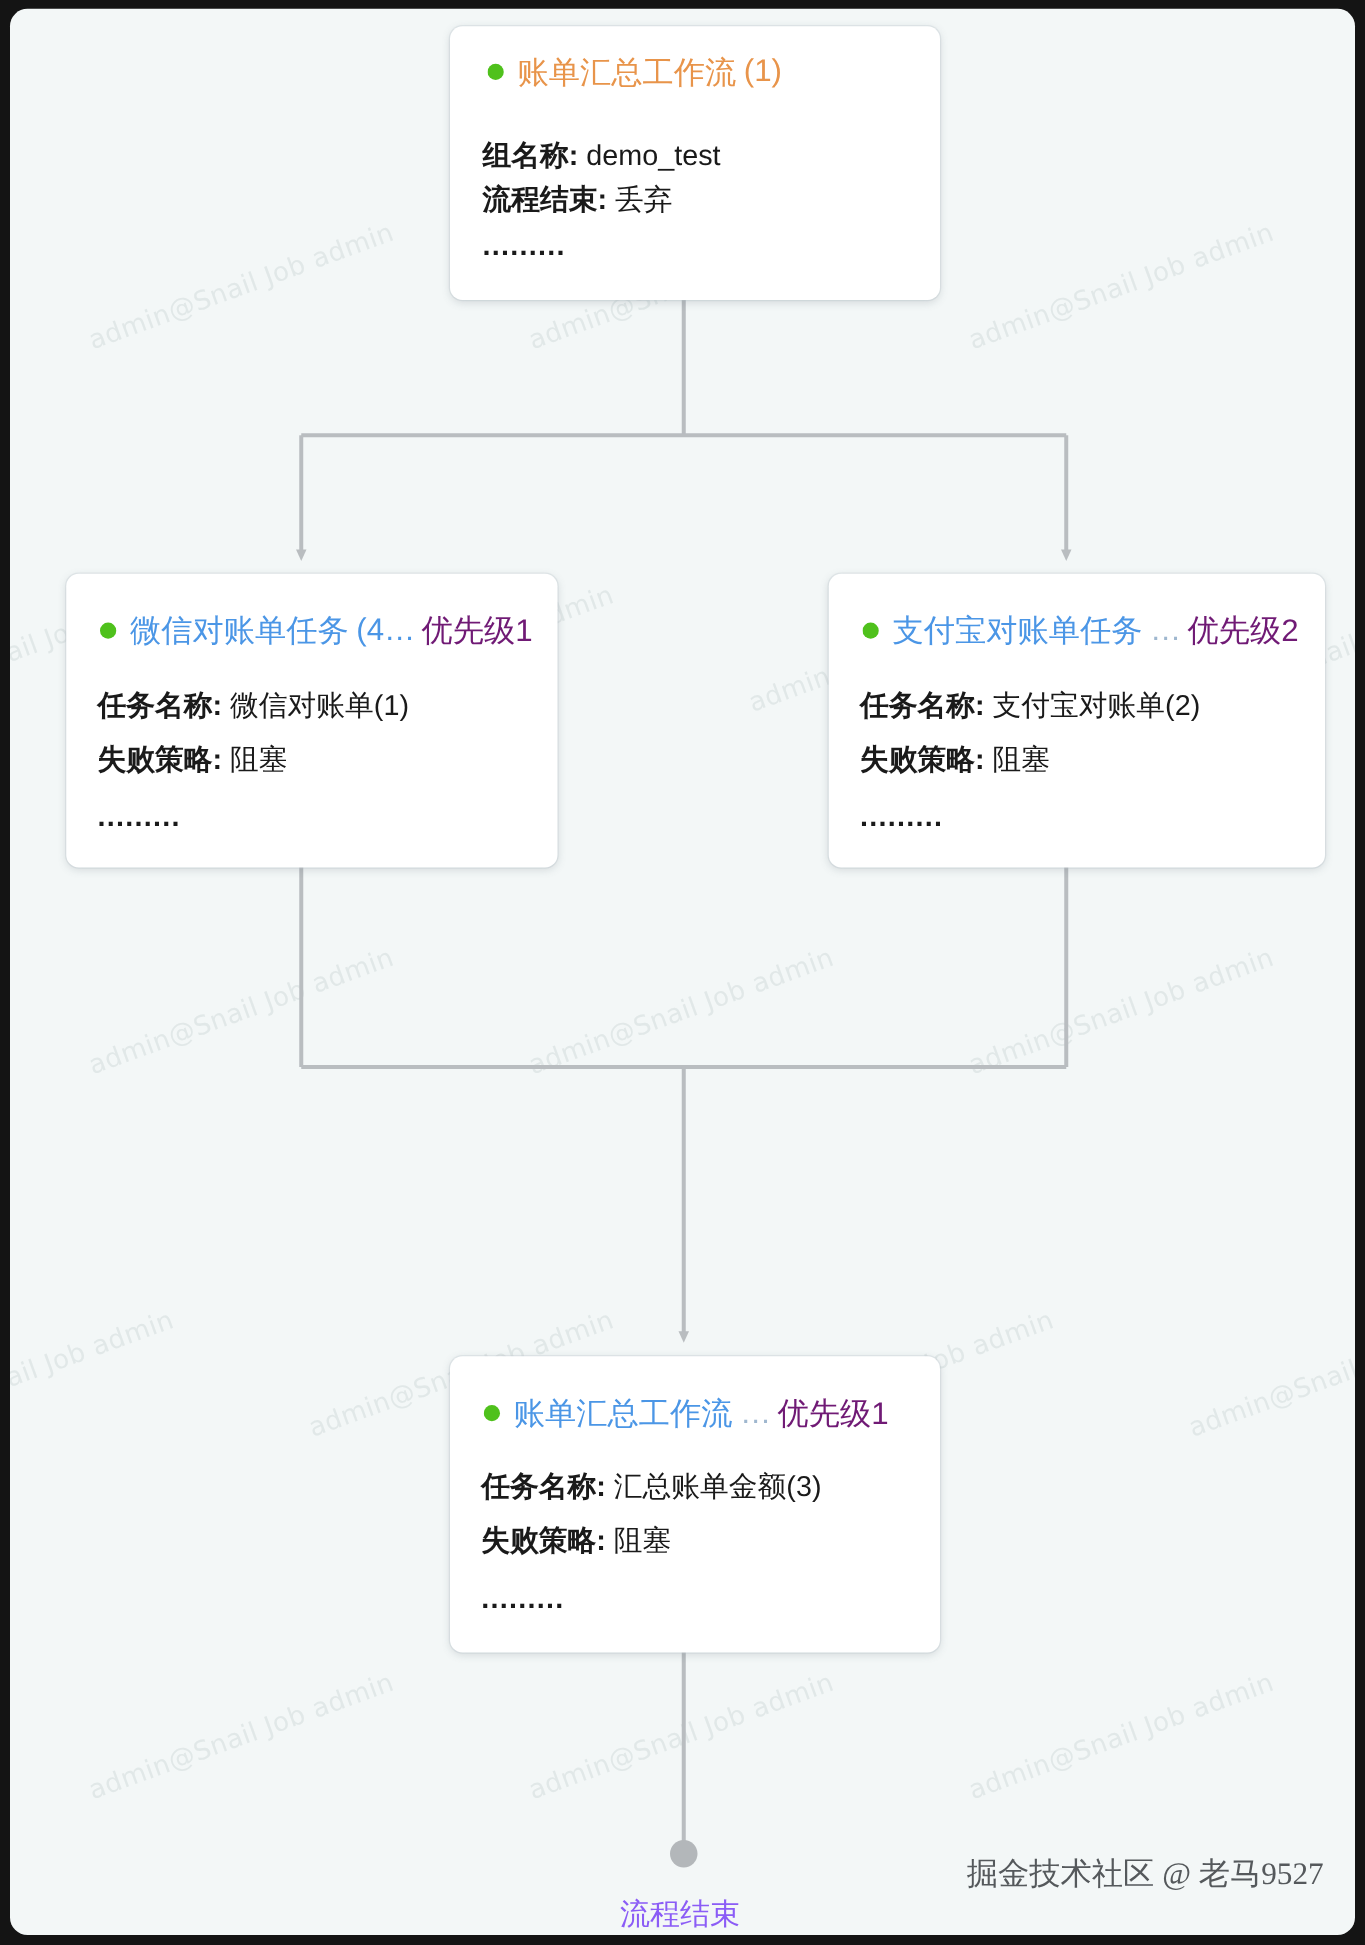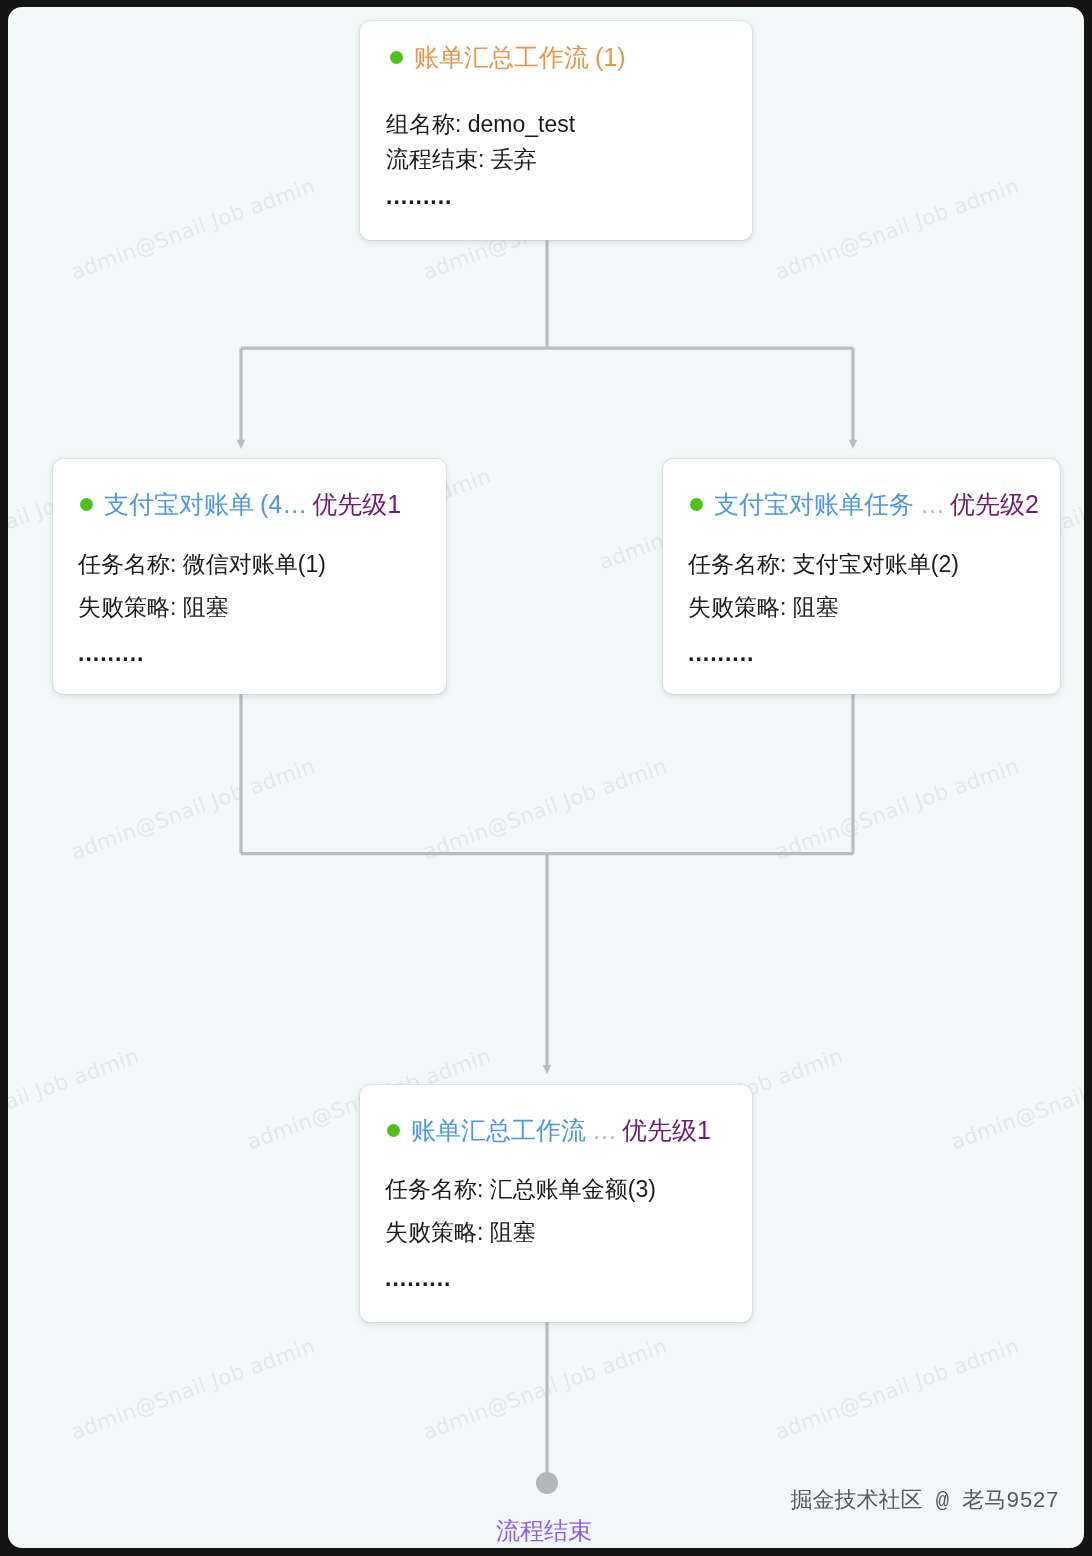--- a/index.html
+++ b/index.html
@@ -108,21 +108,21 @@
     flex: 0 0 auto;
     margin-left: 5px;
   }
 
   .row {
     font-size: 23px;
     color: #1a1a1a;
     line-height: 1.0;
     white-space: nowrap;
   }
-  .row b { font-weight: 400; margin-top: 36px; }
+  .row b { font-weight: 700; margin-top: 36px; }
   .row .val { font-weight: 400; }
 
   .ellipsis-row {
     font-size: 23px;
     color: #1a1a1a;
     letter-spacing: 1px;
     font-weight: 700;
   }
 
   
@@ -144,23 +144,23 @@
     color: #8b5cf6;
     z-index: 5;
   }
   #end-label .lbl { display: inline-block; transform: translateX(-2px); }
 
   
   #credit {
     position: absolute;
     right: 25px;
     bottom: 33px;
-    font-size: 22px;
+    font-size: 25px;
     color: #55595c;
-    font-family: Liberation Mono, monospace;
+    font-family: Liberation Serif, serif;
     z-index: 6;
     white-space: nowrap;
   }
 </style>
 </head>
 <body>
 
 <div id="frame">
   <div id="canvas">
 
@@ -223,21 +223,21 @@
     </div>
     <div class="row abs-text" style="left:378px; top:141px;">
       <b>流程结束:</b>
       <span class="val">丢弃</span>
     </div>
     <div class="ellipsis-row abs-text" style="left:378px; top:176px;">.........</div>
 
     <div class="node" id="node-wechat"></div>
     <div class="node-title abs-text" style="left:72px; top:481px; width:348px;">
       <span class="dot"></span>
-      <span class="title-main blue">支付宝对账单</span>
+      <span class="title-main blue">微信对账单任务</span>
       <span class="title-suffix" style="color:#4b96e6;">(4…</span>
       <span class="title-priority">优先级1</span>
     </div>
     <div class="row abs-text" style="left:70px; top:546px;">
       <b>任务名称:</b>
       <span class="val">微信对账单(1)</span>
     </div>
     <div class="row abs-text" style="left:70px; top:589px;">
       <b>失败策略:</b>
       <span class="val">阻塞</span>

